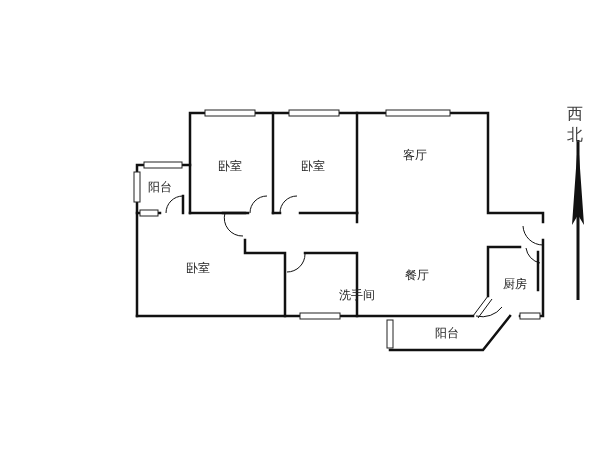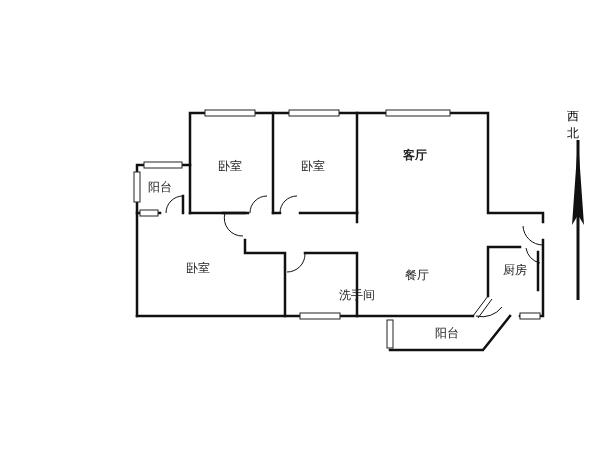--- a/index.html
+++ b/index.html
@@ -2,21 +2,21 @@
 <html><head>
 <meta charset="utf-8">
 <style>
   html,body{margin:0;padding:0;background:#ffffff;}
   body{width:600px;height:450px;position:relative;overflow:hidden;font-family:"DejaVu Sans",sans-serif;}
   svg{position:absolute;left:0;top:0;}
   .wall{stroke:#111;stroke-width:2.5;fill:none;stroke-linecap:square;}
   .thin{stroke:#111;stroke-width:1;fill:none;}
   .win{fill:#fff;stroke:#222;stroke-width:1;}
   .label{position:absolute;font-size:12px;color:#222;white-space:nowrap;transform:translate(-50%,-50%);}
-  .compass-label{position:absolute;font-size:12px;color:#000000;transform:translate(-50%,-50%);}
+  .compass-label{position:absolute;font-size:16px;color:#404040;transform:translate(-50%,-50%);}
 </style>
 </head>
 <body>
 
 <svg width="600" height="450" viewBox="0 0 600 450">
 
   <g>
 
     <polyline class="wall" points="190,213 190,113 488,113 488,213 543,213 543,222"></polyline>
     <line class="wall" x1="273" y1="113" x2="273" y2="213"></line>
@@ -72,19 +72,19 @@
   <g>
     <line x1="578" y1="140" x2="578" y2="300" stroke="#111" stroke-width="3"></line>
     <polygon points="578,140 572,225 578,215 584,225" fill="#111"></polygon>
   </g>
 </svg>
 
 <div class="compass-label" style="left:578px;top:125px;">西北</div>
 
 <div class="label" style="left:230px;top:166px;">卧室</div>
 <div class="label" style="left:313px;top:166px;">卧室</div>
-<div class="label" style="left:415px;top:155px;font-weight:bold;">客厅</div>
+<div class="label" style="left:415px;top:155px;">客厅</div>
 <div class="label" style="left:160px;top:187px;">阳台</div>
 <div class="label" style="left:198px;top:268px;">卧室</div>
 <div class="label" style="left:321px;top:295px;margin-left:36px;">洗手间</div>
 <div class="label" style="left:417px;top:275px;">餐厅</div>
-<div class="label" style="left:515px;top:270px;">厨房</div>
+<div class="label" style="left:515px;top:284px;">厨房</div>
 <div class="label" style="left:447px;top:333px;">阳台</div>
 
 </body></html>

